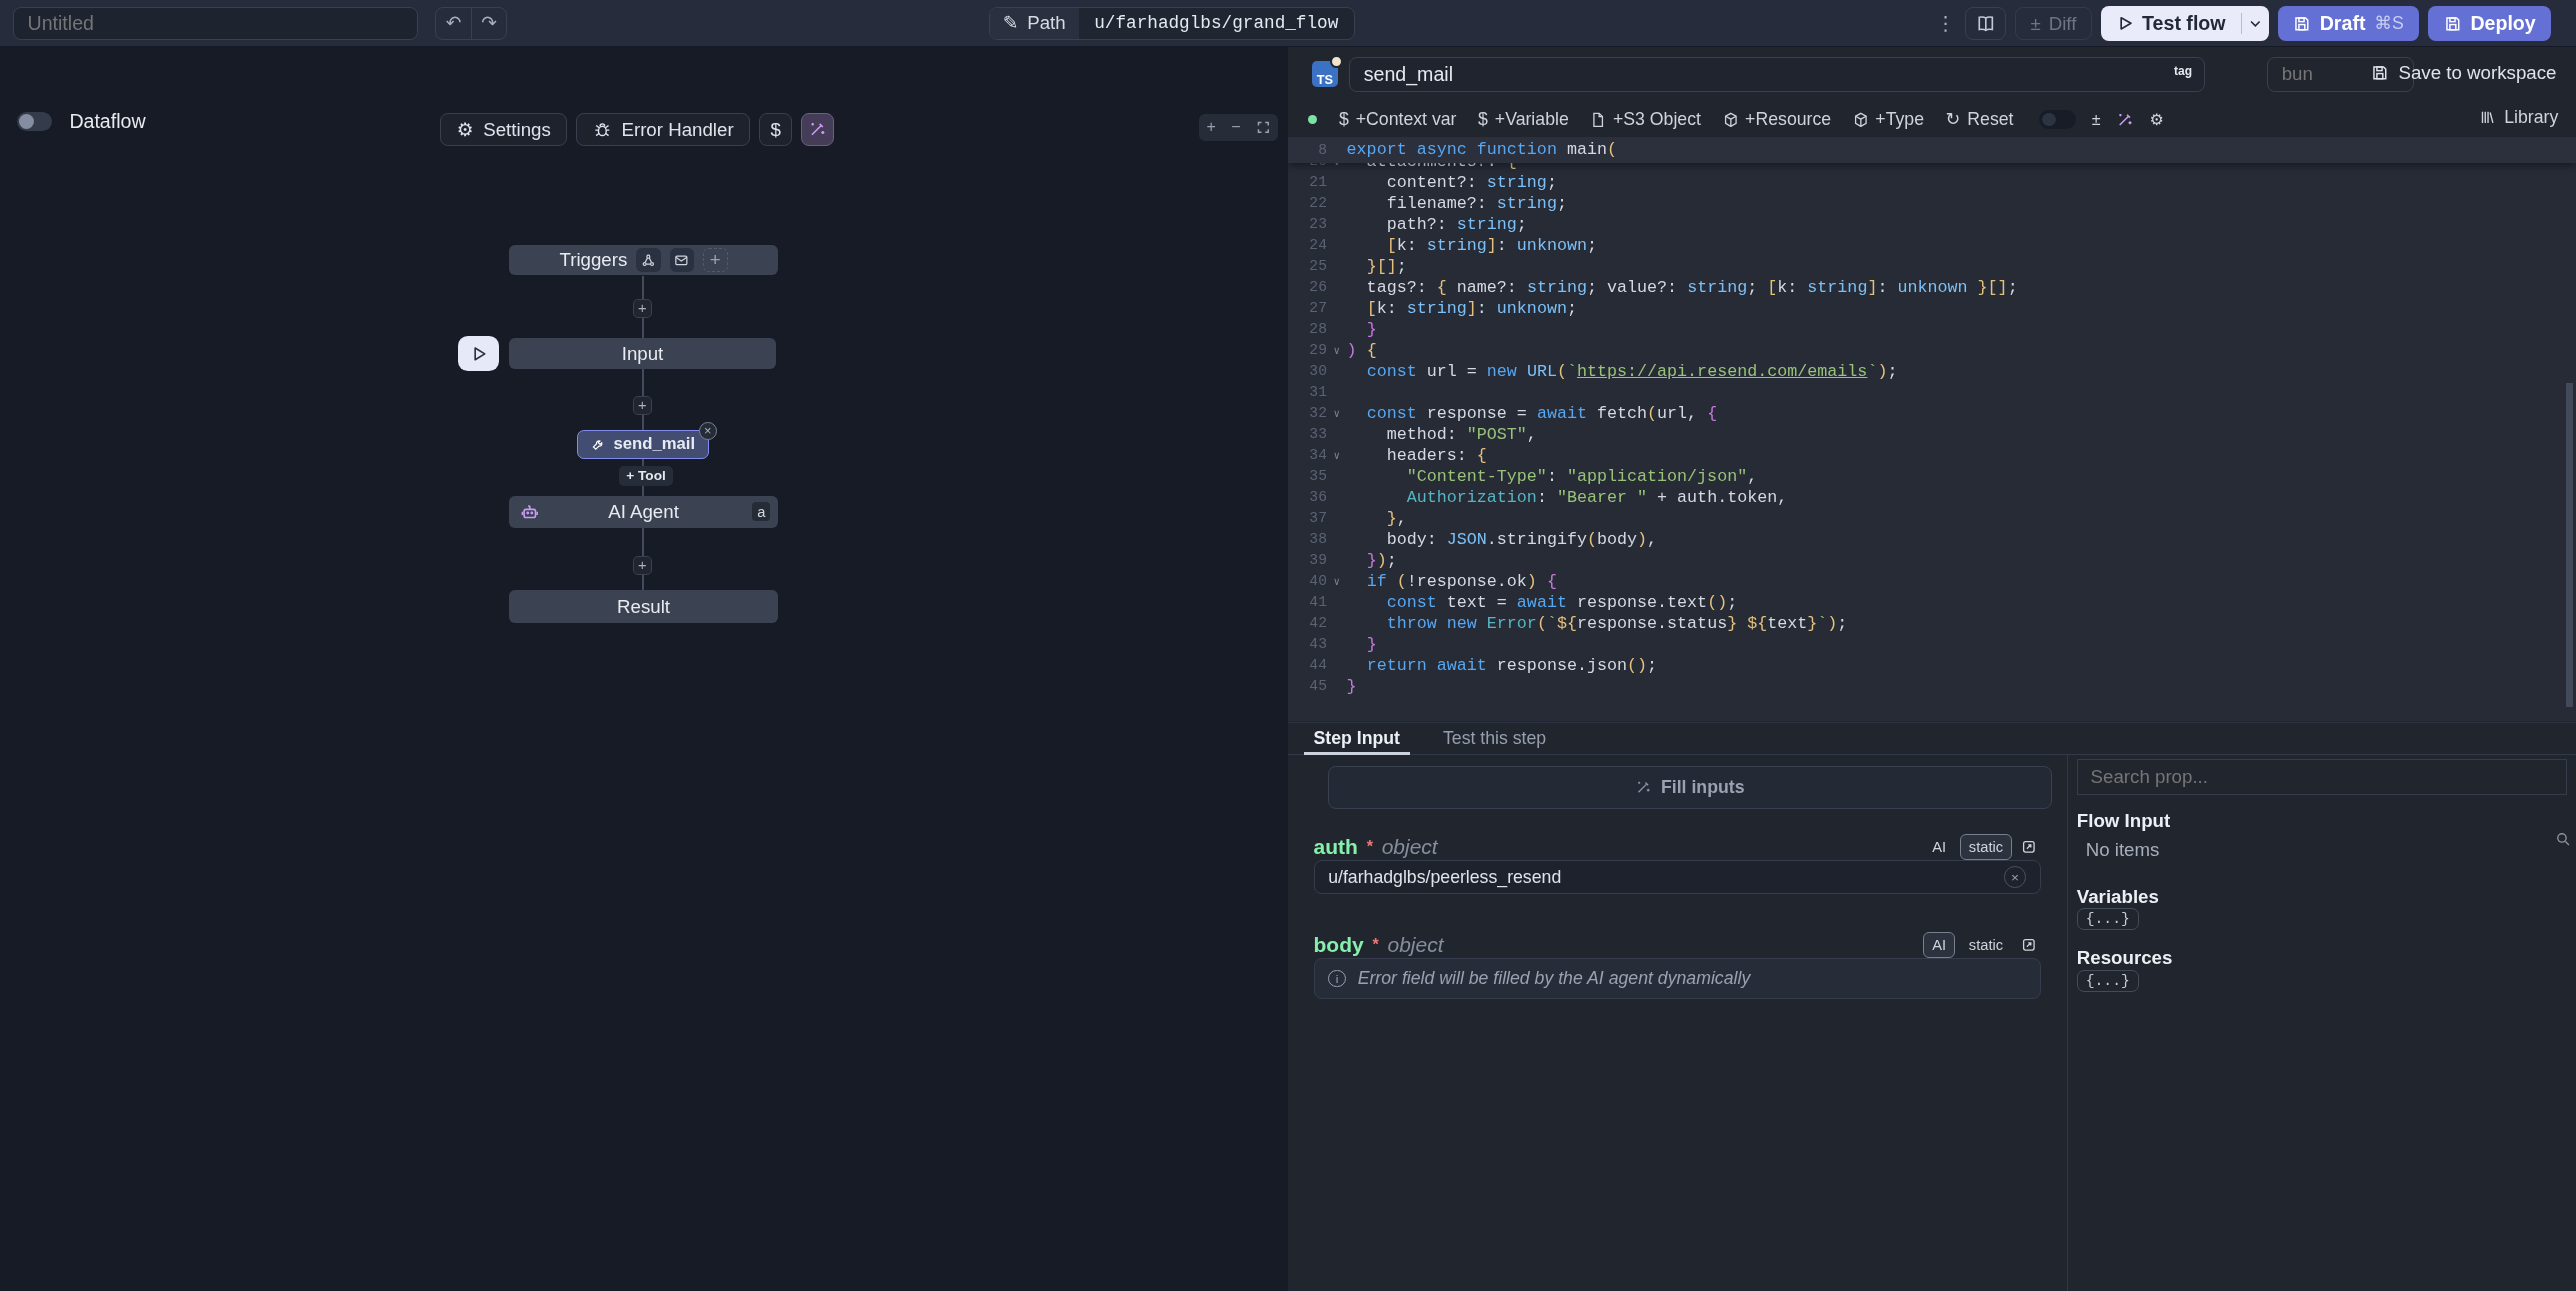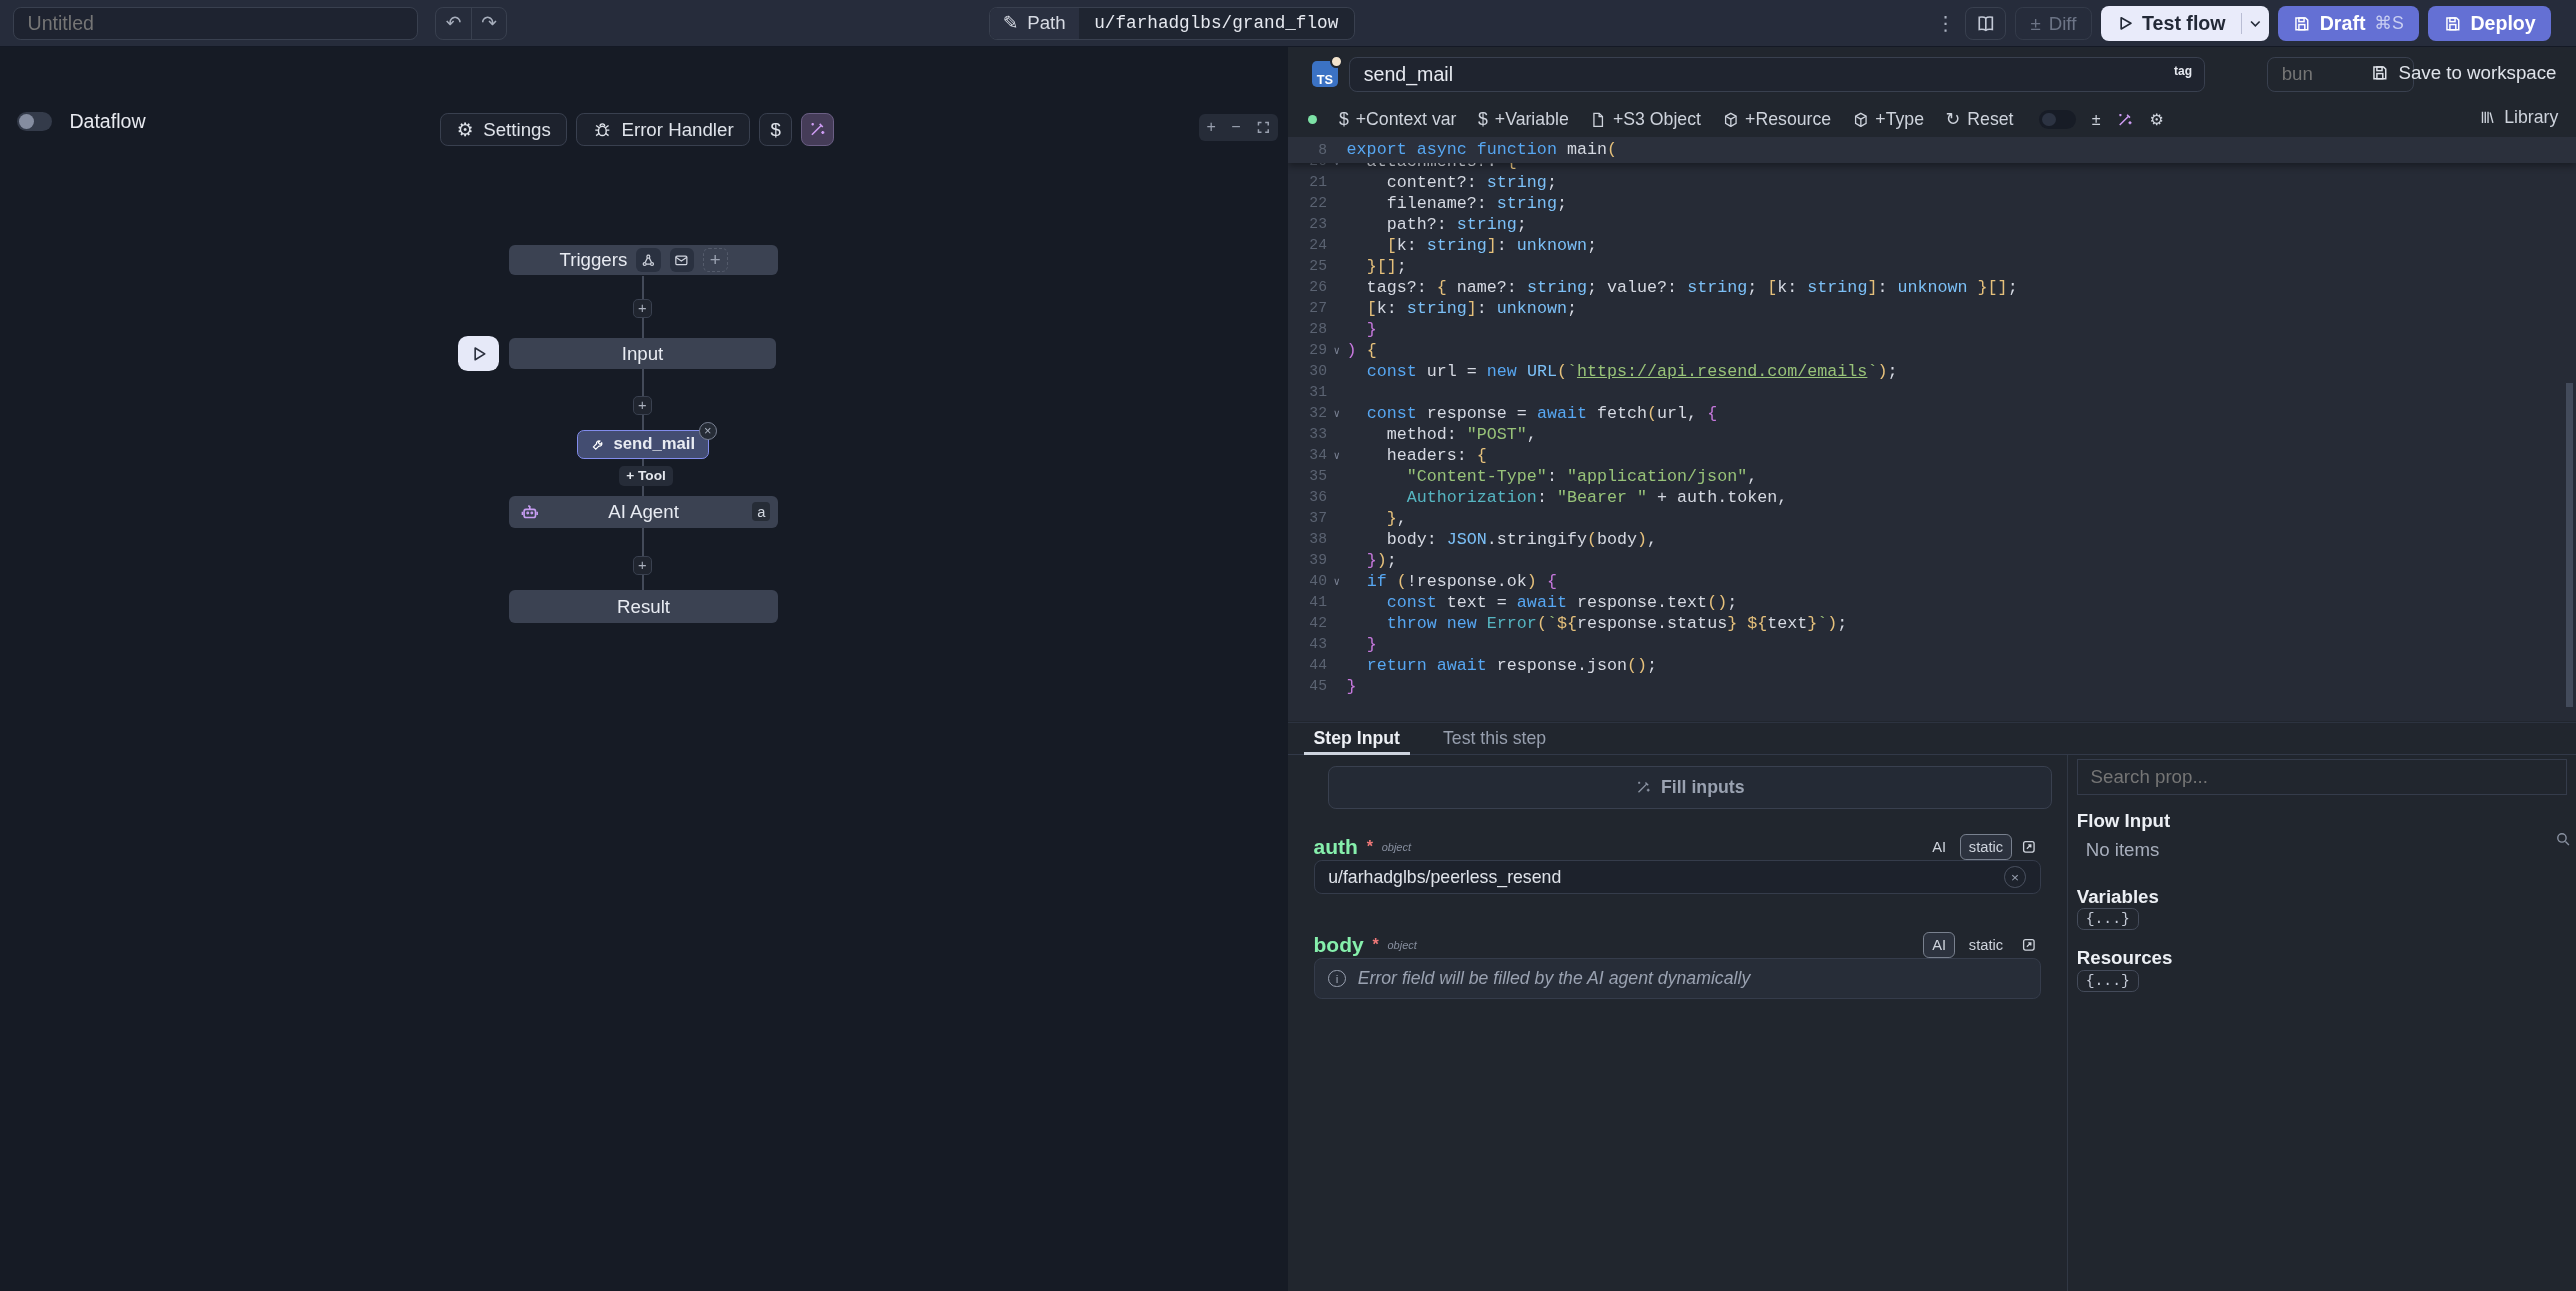--- a/index.html
+++ b/index.html
@@ -96,21 +96,21 @@
   .tabs { position:absolute; left:0; top:675px; right:0; height:33px; border-top:1px solid #2c3340; border-bottom:1px solid #323948; display:flex; align-items:stretch; padding-left:25.5px; gap:43px; background:#21262e; }
   .tab { display:flex; align-items:center; font-size:17.7px; color:#979fae; cursor:pointer; position:relative; }
   .tab.active { color:#eceff4; font-weight:bold; }
   .tab.active::after { content:""; position:absolute; left:-9.8px; right:-9.8px; bottom:-1px; height:2.9px; background:#cdd3de; }
 
   .form-area { position:absolute; left:0; top:708px; width:779px; bottom:0; }
   .fill-inputs { position:absolute; left:25.5px; top:10.8px; width:724px; height:43px; border:1px solid #39404f; border-radius:7.9px; background:#242a35; display:flex; align-items:center; justify-content:center; gap:9.8px; color:#9aa2b1; font-weight:bold; font-size:17.7px; cursor:pointer;margin-left:14px; }
   .field-label-row { position:absolute; left:25.5px; right:26.5px; height:27.5px; display:flex; align-items:center; gap:8.8px; }
   .f-name { font-weight:bold; font-size:21px; color:#86efac; }
   .f-req { color:#f07878; font-weight:bold; }
-  .f-type { font-style:italic; font-size:11px; color:#868e9e; }
+  .f-type { font-style:italic; font-size:21px; color:#868e9e; }
   .f-controls { margin-left:auto; display:flex; align-items:center; gap:4.9px; }
   .seg-btn { height:25.5px; padding:0 7.9px; border-radius:5.9px; border:1px solid transparent; color:#cfd4dd; font-size:14.7px; display:flex; align-items:center; cursor:pointer; }
   .seg-btn.sel { border-color:#79818f; background:#2c323e; }
   .plug-btn { width:23.6px; height:23.6px; display:flex; align-items:center; justify-content:center; color:#cfd4dd; cursor:pointer; }
   .text-field { position:absolute; left:25.5px; right:26.5px; height:34px; background:#1d222c; border:1px solid #353c4b; border-radius:7.9px; display:flex; align-items:center; padding:0 13.7px; color:#dfe3ea; font-size:17.7px; }
   .clear-x { margin-left:auto; width:21.6px; height:21.6px; border-radius:50%; border:1px solid #4a5160; color:#9aa2b1; font-size:13.7px; display:flex; align-items:center; justify-content:center; cursor:pointer; }
   .info-box { position:absolute; left:25.5px; right:26.5px; height:41px; background:#272d38; border:1px solid #353c4b; border-radius:7.9px; display:flex; align-items:center; gap:11.8px; padding:0 13.7px; color:#9aa2b1; font-style:italic; font-size:17.7px; }
   .i-circle { width:17.7px; height:17.7px; border:1.5px solid #9aa2b1; border-radius:50%; font-style:normal; font-size:11.8px; display:flex; align-items:center; justify-content:center; flex:none; }
 
   

